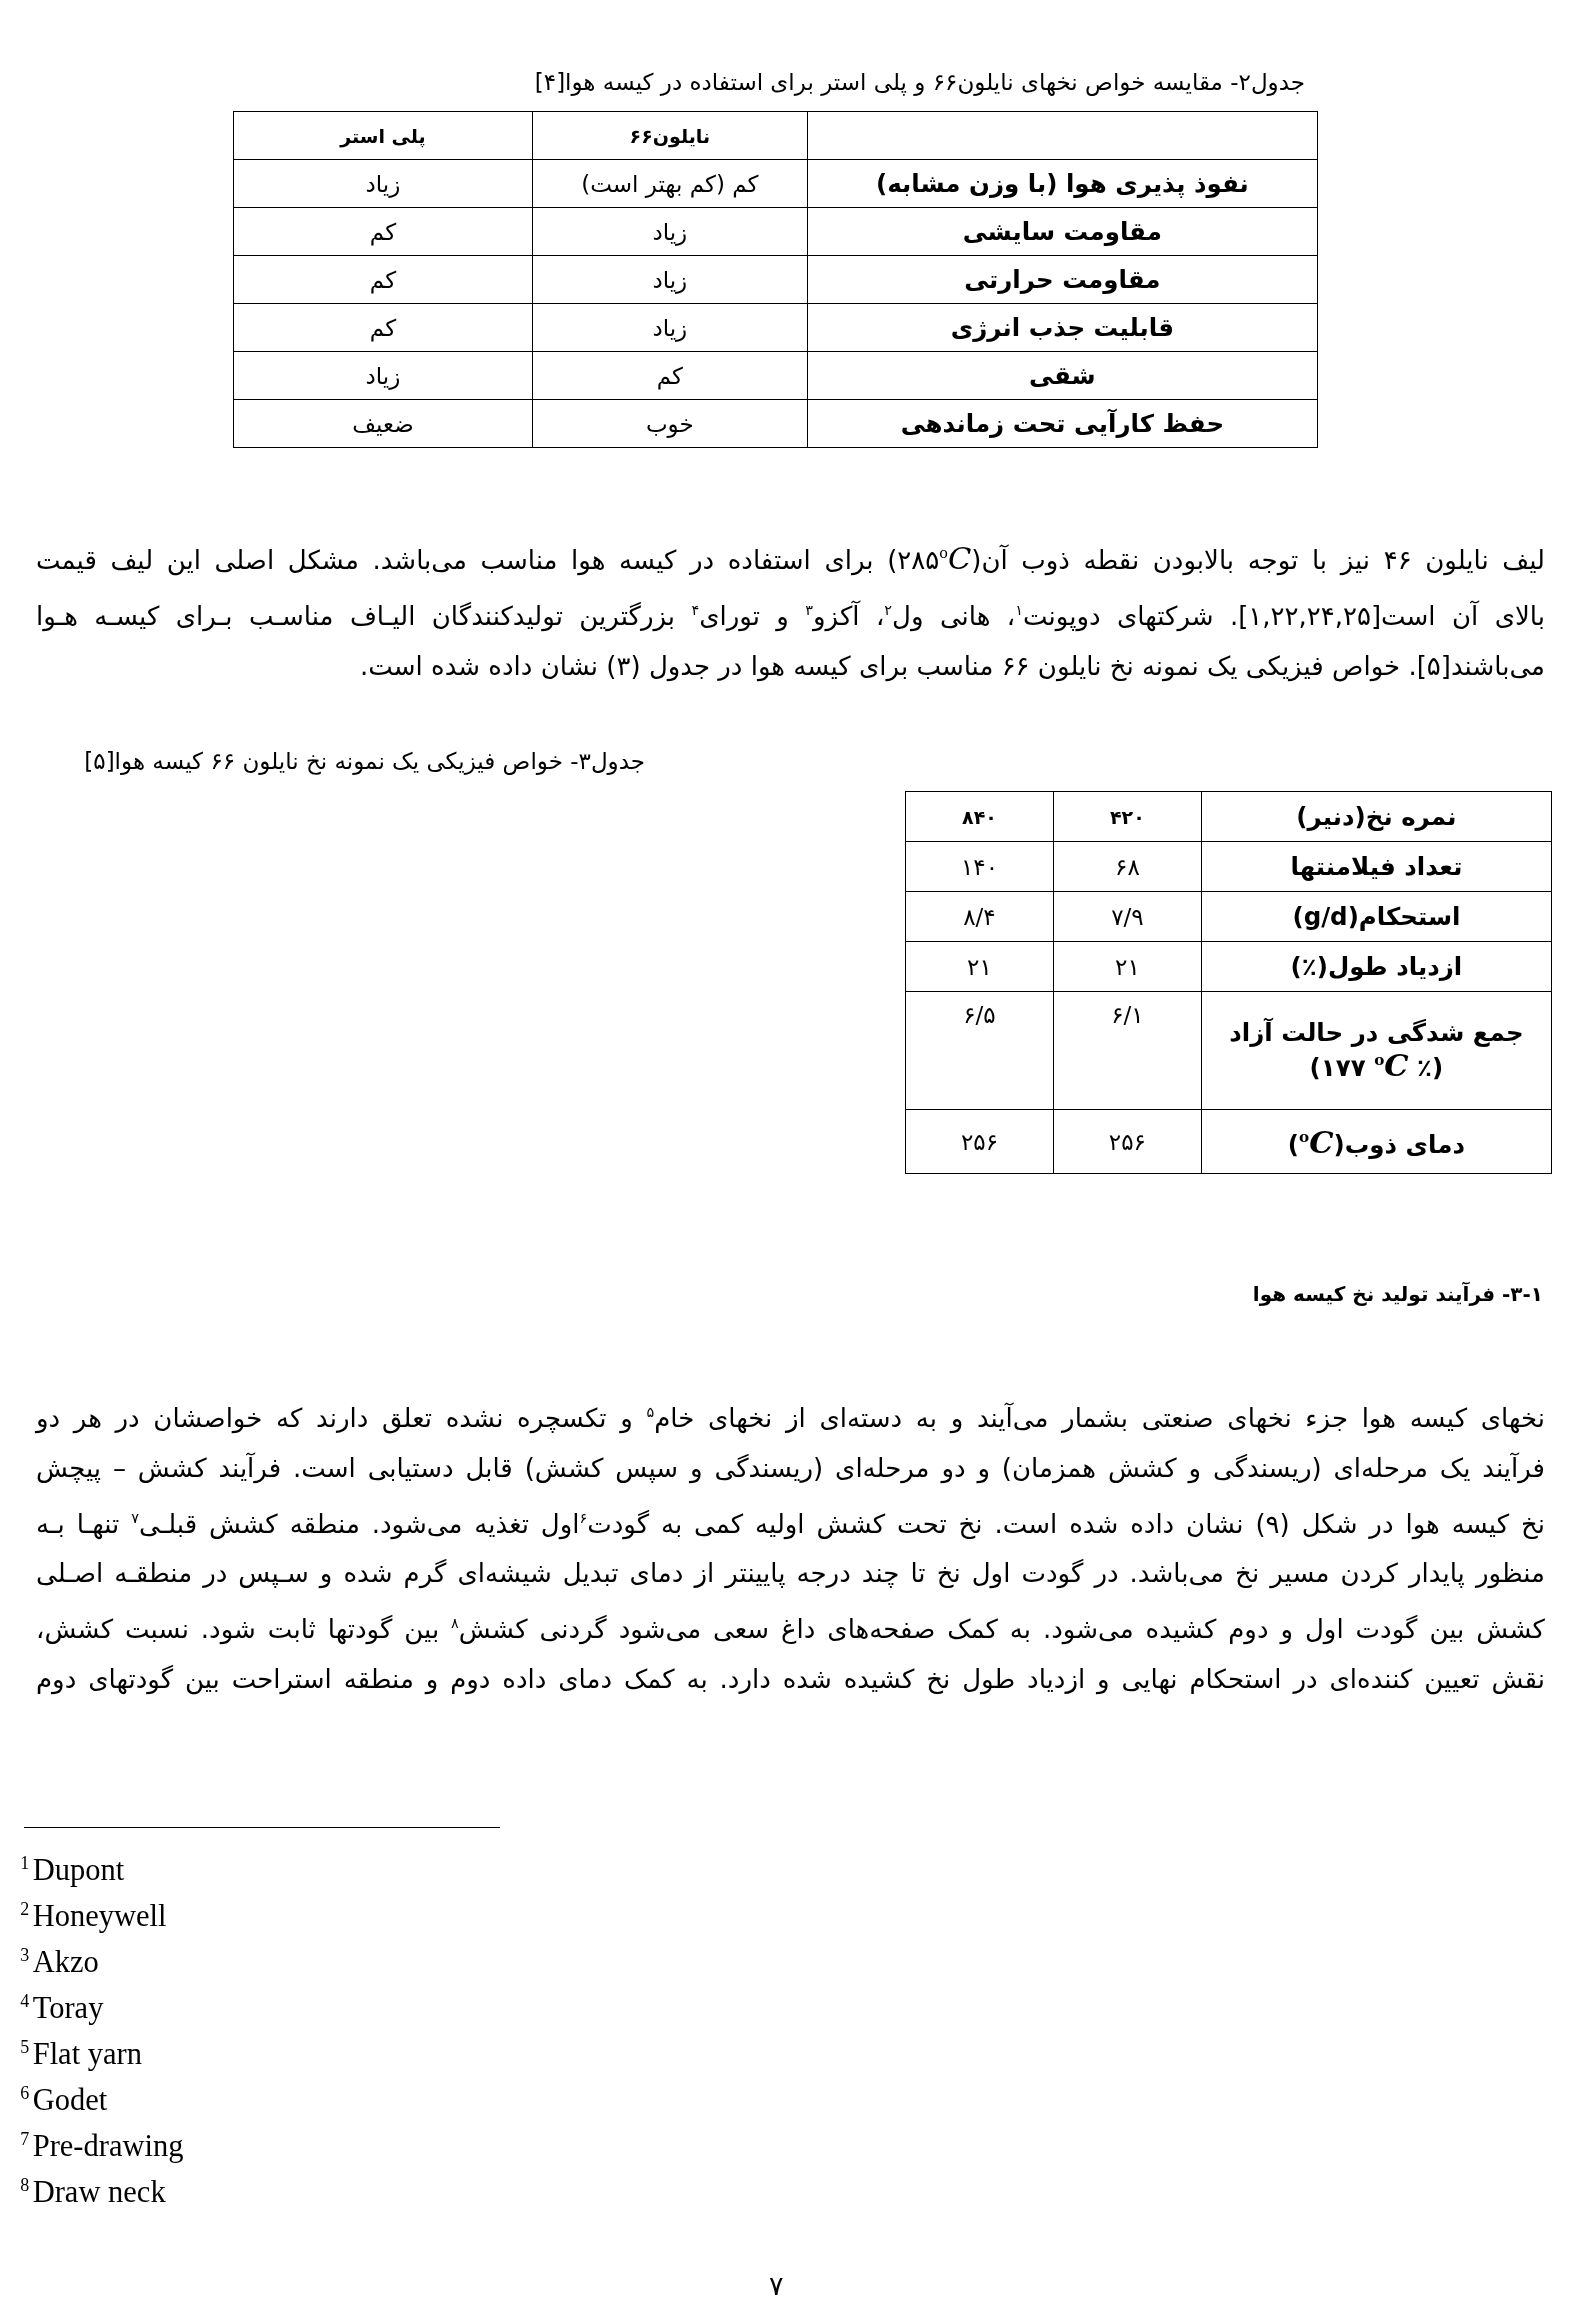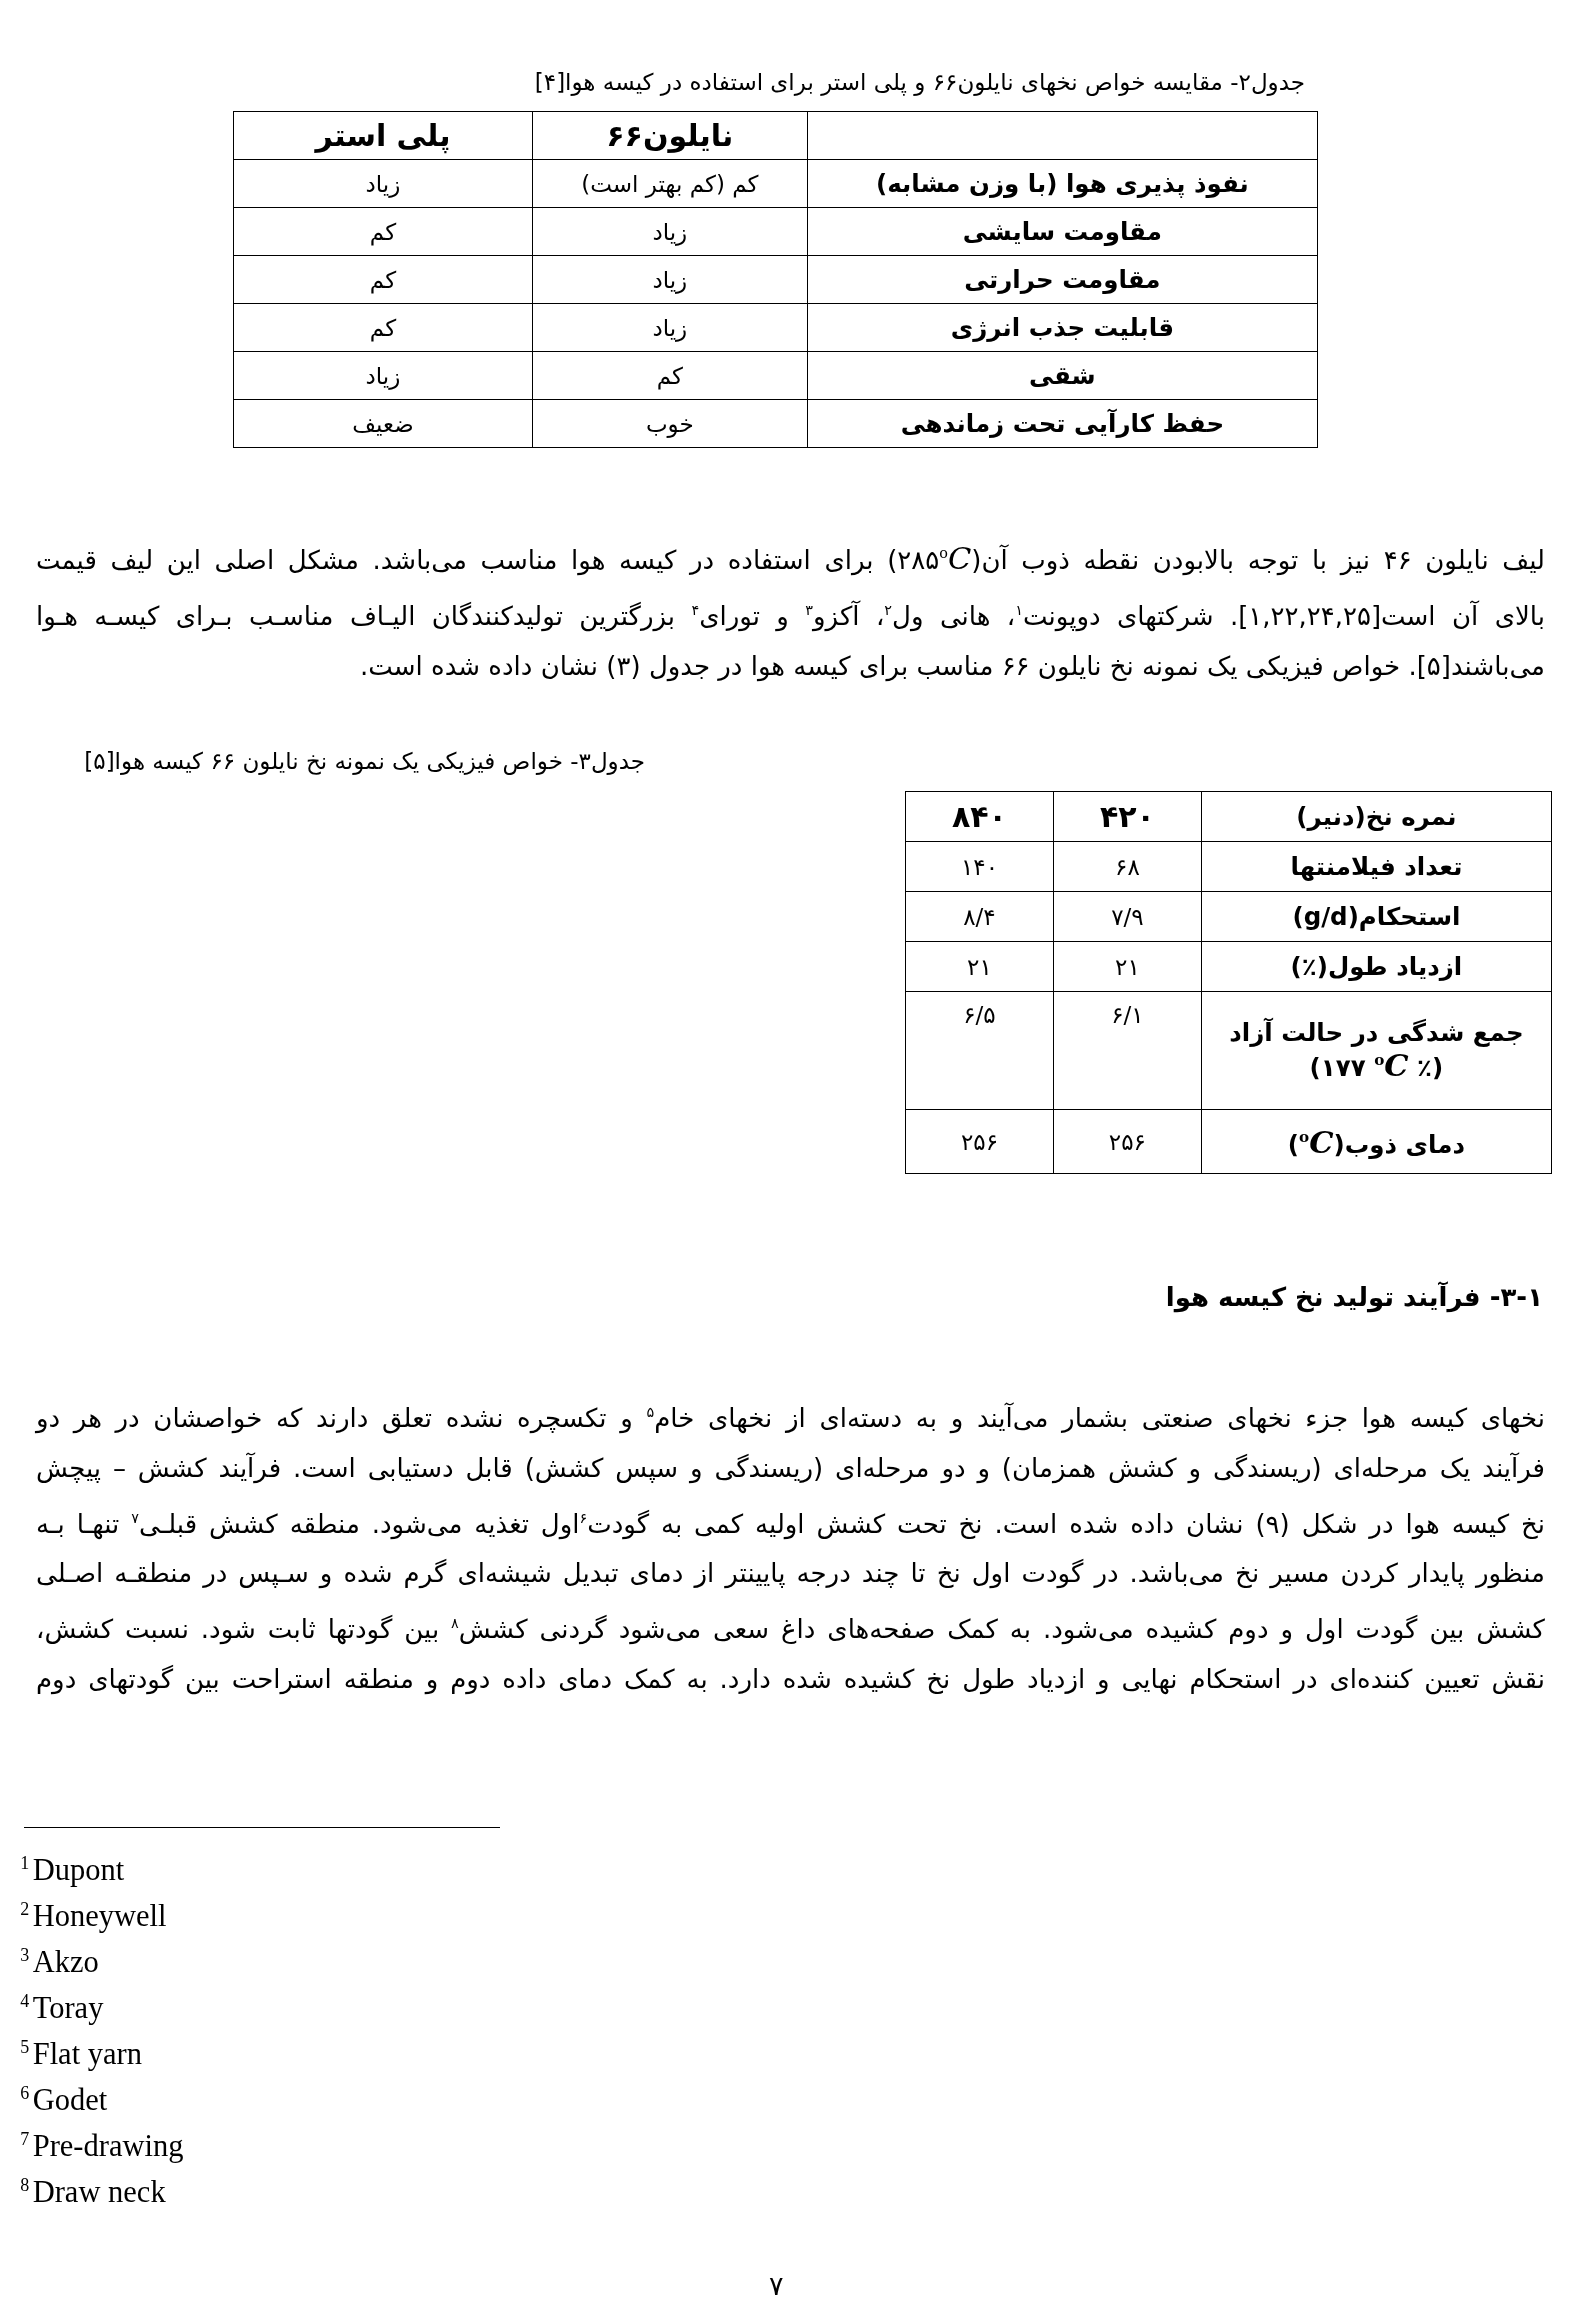--- a/index.html
+++ b/index.html
@@ -15,21 +15,21 @@
   #cap3 { right: 932px; top: 748px; text-align: right; }
 
   table.t {
     position: absolute; border-collapse: collapse; direction: rtl;
     font-family: "DejaVu Sans", sans-serif;
   }
   table.t td {
     border: 1.7px solid #000; text-align: center; padding: 0; font-size: 23px;
   }
   table.t td.lab { font-weight: bold; font-size: 24.5px; }
-  table.t td.hd { font-weight: bold; font-size: 30px; }
+  table.t td.hd { font-weight: bold; font-size: 19px; }
 
   #table2 { left: 233px; top: 111px; width: 1085px; }
   #table2 td { height: 47px; }
   #table2 .c1 { width: 506px; }
   #table2 .c2 { width: 272px; }
   #table2 .c3 { width: 296px; }
 
   #table3 { left: 905px; top: 791px; width: 647px; }
   #table3 td { height: 49px; }
   #table3 .c1 { width: 347px; }
@@ -44,21 +44,21 @@
     position: absolute; left: 36px; width: 1509px; font-size: 26px; line-height: 50px;
     text-align: justify; text-align-last: right;
   }
   .para .line { display: block; text-align: justify; text-align-last: justify; white-space: nowrap; }
   .para .line.last { text-align-last: right; }
   .para sup { font-size: 14.4px; }
   #para1 { top: 528px; }
   #para2 { top: 1387px; }
 
   #heading {
-    position: absolute; right: 34px; top: 1282px; font-size: 26px; font-weight: bold;
+    position: absolute; right: 34px; top: 1282px; font-size: 20px; font-weight: bold;
     white-space: nowrap;
   }
 
   #footnote-rule { position: absolute; left: 24px; top: 1827px; width: 476px; height: 0; border-top: 1.7px solid #000; }
   #footnotes { position: absolute; left: 20.3px; top: 1844px; font-family: "Liberation Serif", serif; font-size: 30.5px; line-height: 39px; }
   #footnotes .fn { display: block; white-space: nowrap; }
   #footnotes sup { font-size: 18px; vertical-align: 11px; margin-right: 3.4px; }
 
   #page-number { position: absolute; left: 769px; top: 2270px; font-size: 27px; }
 </style>

